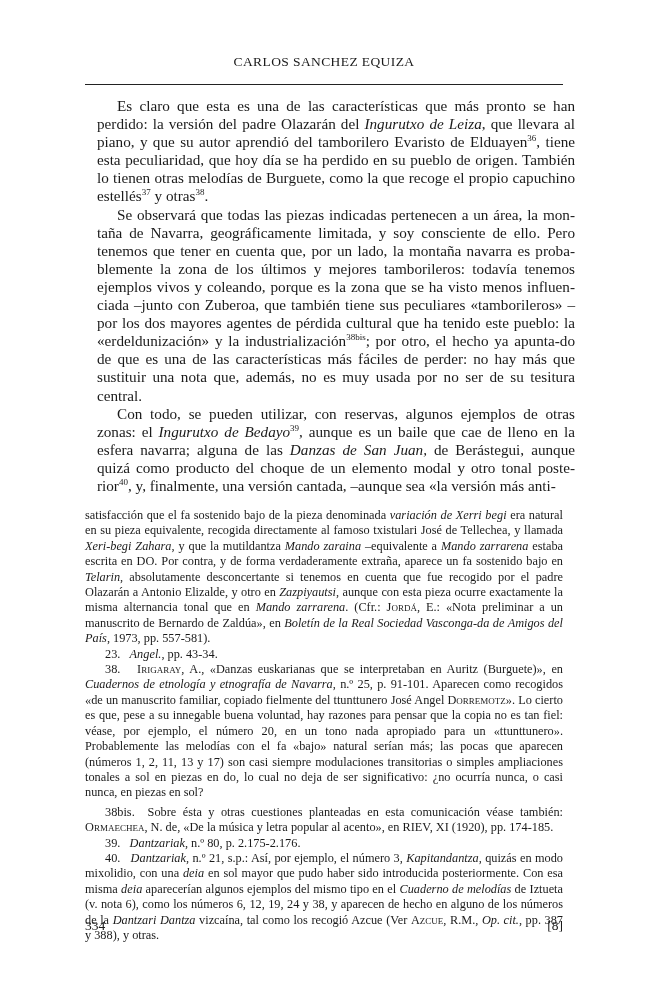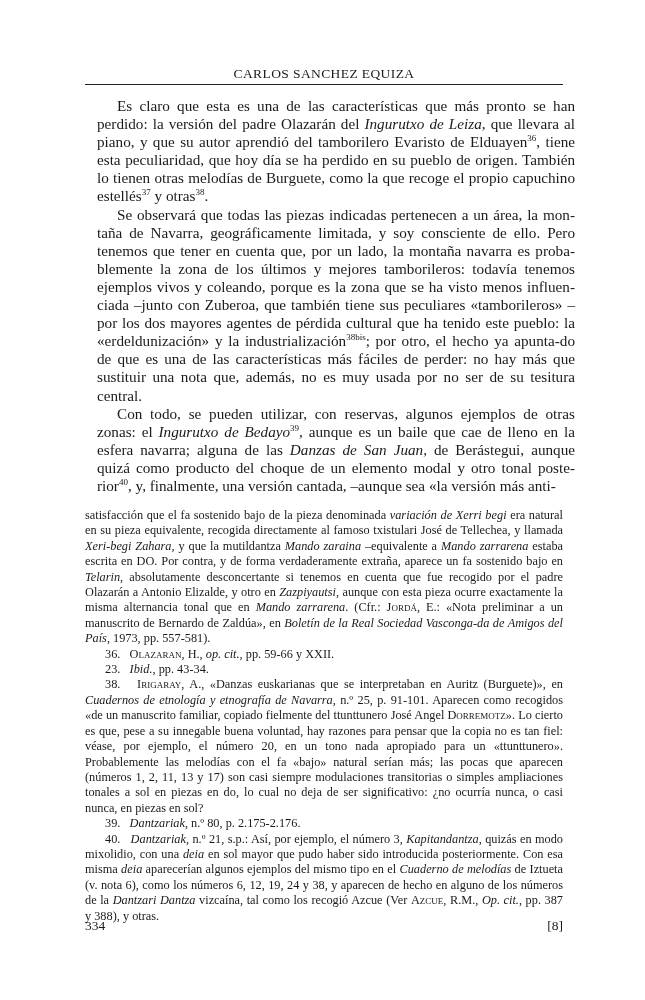--- a/index.html
+++ b/index.html
@@ -1,19 +1,19 @@
 <!DOCTYPE html>
 <html><head>
 <meta charset="utf-8">
 <style>
   html, body { margin: 0; padding: 0; background: #ffffff; }
   body { width: 645px; height: 1000px; position: relative; overflow: hidden;
          font-family: "Liberation Serif", "DejaVu Serif", serif; color: #1a1a1a; }
   .page { position: absolute; left: 85px; top: 0; width: 478px; }
-  .running-head { position: absolute; top: 66px; left: 0; width: 478px; text-align: center;
+  .running-head { position: absolute; top: 54px; left: 0; width: 478px; text-align: center;
                   font-size: 13.5px; letter-spacing: 0.4px; }
   .rule { position: absolute; top: 84px; left: 0; width: 478px; height: 0; border-top: 1.3px solid #222; }
   .body-text { position: absolute; top: 97px; left: 12px; width: 478px; font-size: 15.2px; line-height: 18.1px;
                text-align: justify; hyphens: manual; }
   .body-text p { margin: 0; text-indent: 20px; }
   .notes { position: absolute; top: 508px; left: 0; width: 478px; font-size: 12.3px; line-height: 15.4px;
            text-align: justify; }
   .notes p { margin: 0; }
   .notes p.note { text-indent: 20px; }
   .notes p.cont { text-indent: 0; }
@@ -37,26 +37,26 @@
     <p><span>Es claro que esta es una de las características que más pronto se han perdido: la versión del padre Olazarán del </span><i>Ingurutxo de Leiza</i><span>, que llevara al piano, y que su autor aprendió del tamborilero Evaristo de Elduayen</span><sup>36</sup><span>, tiene esta peculiaridad, que hoy día se ha perdido en su pueblo de origen. También lo tienen otras melodías de Burguete, como la que recoge el propio capuchino estellés</span><sup>37</sup><span> y otras</span><sup>38</sup><span>.</span></p>
 
     <p><span>Se observará que todas las piezas indicadas pertenecen a un área, la mon-taña de Navarra, geográficamente limitada, y soy consciente de ello. Pero tenemos que tener en cuenta que, por un lado, la montaña navarra es proba-blemente la zona de los últimos y mejores tamborileros: todavía tenemos ejemplos vivos y coleando, porque es la zona que se ha visto menos influen-ciada –junto con Zuberoa, que también tiene sus peculiares «tamborileros» –por los dos mayores agentes de pérdida cultural que ha tenido este pueblo: la «erdeldunización» y la industrialización</span><sup>38bis</sup><span>; por otro, el hecho ya apunta-do de que es una de las características más fáciles de perder: no hay más que sustituir una nota que, además, no es muy usada por no ser de su tesitura central.</span></p>
 
     <p><span>Con todo, se pueden utilizar, con reservas, algunos ejemplos de otras zonas: el </span><i>Ingurutxo de Bedayo</i><sup>39</sup><span>, aunque es un baile que cae de lleno en la esfera navarra; alguna de las </span><i>Danzas de San Juan,</i><span> de Berástegui, aunque quizá como producto del choque de un elemento modal y otro tonal poste-rior</span><sup>40</sup><span>, y, finalmente, una versión cantada, –aunque sea «la versión más anti-</span></p>
   </div>
 
   <div class="notes">
     <p class="cont"><span>satisfacción que el fa sostenido bajo de la pieza denominada </span><i>variación de Xerri begi</i><span> era natural en su pieza equivalente, recogida directamente al famoso txistulari José de Tellechea, y llamada </span><i>Xeri-begi Zahara</i><span>, y que la mutildantza </span><i>Mando zaraina</i><span> –equivalente a </span><i>Mando zarrarena</i><span> estaba escrita en DO. Por contra, y de forma verdaderamente extraña, aparece un fa sostenido bajo en </span><i>Telarin</i><span>, absolutamente desconcertante si tenemos en cuenta que fue recogido por el padre Olazarán a Antonio Elizalde, y otro en </span><i>Zazpiyautsi</i><span>, aunque con esta pieza ocurre exactamente la misma alternancia tonal que en </span><i>Mando zarrarena</i><span>. (Cfr.: </span><span class="sc">Jordá</span><span>, E.: «Nota preliminar a un manuscrito de Bernardo de Zaldúa», en </span><i>Boletín de la Real Sociedad Vasconga-da de Amigos del País</i><span>, 1973, pp. 557-581).</span></p>
 
-    <p class="note"><span>36.</span>&nbsp;&nbsp;&nbsp;<span class="sc">Olazaran</span><span>, H., </span><i>op. cit.</i><span>, pp. 59-66 y XXII.</span></p>
 
-    <p class="note"><span>23.</span>&nbsp;&nbsp;&nbsp;<i>Ibid.</i><span>, pp. 43-34.</span></p>
+    <p class="note"><span>23.</span>&nbsp;&nbsp;&nbsp;<i>Angel.</i><span>, pp. 43-34.</span></p>
 
     <p class="note"><span>38.</span>&nbsp;&nbsp;&nbsp;<span class="sc">Irigaray</span><span>, A., «Danzas euskarianas que se interpretaban en Auritz (Burguete)», en </span><i>Cuadernos de etnología y etnografía de Navarra</i><span>, n.º 25, p. 91-101. Aparecen como recogidos «de un manuscrito familiar, copiado fielmente del ttunttunero José Angel </span><span class="sc">Dorremotz</span><span>». Lo cierto es que, pese a su innegable buena voluntad, hay razones para pensar que la copia no es tan fiel: véase, por ejemplo, el número 20, en un tono nada apropiado para un «ttunttunero». Probablemente las melodías con el fa «bajo» natural serían más; las pocas que aparecen (números 1, 2, 11, 13 y 17) son casi siempre modulaciones transitorias o simples ampliaciones tonales a sol en piezas en do, lo cual no deja de ser significativo: ¿no ocurría nunca, o casi nunca, en piezas en sol?</span></p>
 
+    <p class="note gap"><span>38bis.</span>&nbsp;&nbsp;<span>Sobre ésta y otras cuestiones planteadas en esta comunicación véase también: </span><span class="sc">Ormaechea</span><span>, N. de, «De la música y letra popular al acento», en RIEV, XI (1920), pp. 174-185.</span></p>
 
     <p class="note"><span>39.</span>&nbsp;&nbsp;&nbsp;<i>Dantzariak</i><span>, n.º 80, p. 2.175-2.176.</span></p>
 
     <p class="note"><span>40.</span>&nbsp;&nbsp;&nbsp;<i>Dantzariak</i><span>, n.º 21, s.p.: Así, por ejemplo, el número 3, </span><i>Kapitandantza</i><span>, quizás en modo mixolidio, con una </span><i>deia</i><span> en sol mayor que pudo haber sido introducida posteriormente. Con esa misma </span><i>deia</i><span> aparecerían algunos ejemplos del mismo tipo en el </span><i>Cuaderno de melodías</i><span> de Iztueta (v. nota 6), como los números 6, 12, 19, 24 y 38, y aparecen de hecho en alguno de los números de la </span><i>Dantzari Dantza</i><span> vizcaína, tal como los recogió Azcue (Ver </span><span class="sc">Azcue</span><span>, R.M., </span><i>Op. cit.</i><span>, pp. 387 y 388), y otras.</span></p>
   </div>
 
   <div class="folio">
     <span class="left">334</span>
     <span class="right">[8]</span>
   </div>

